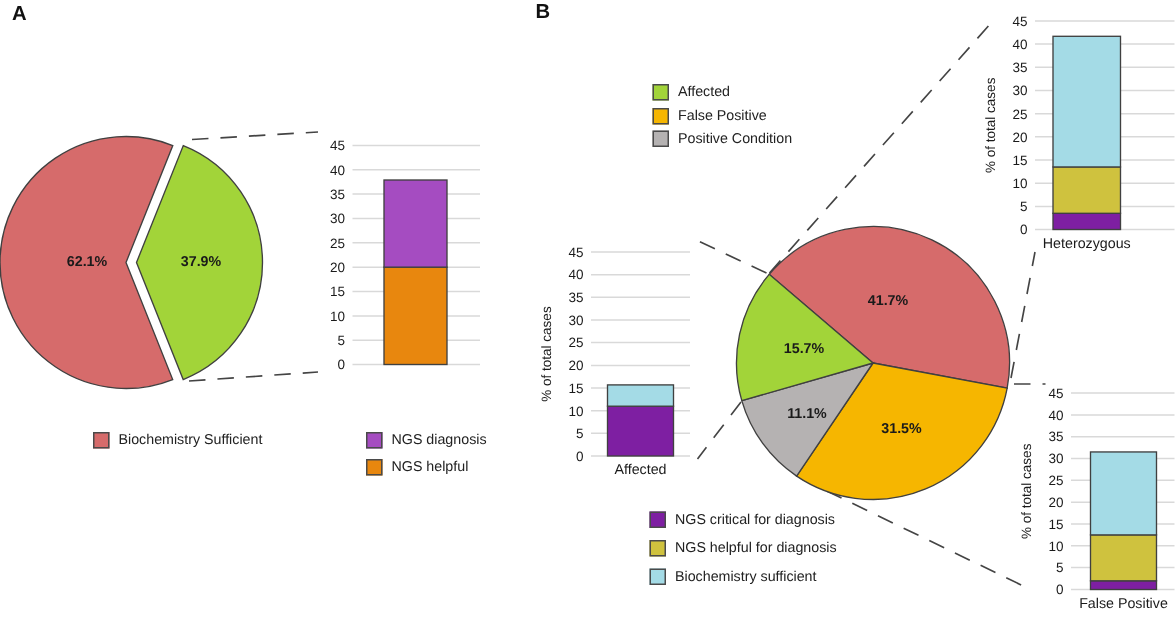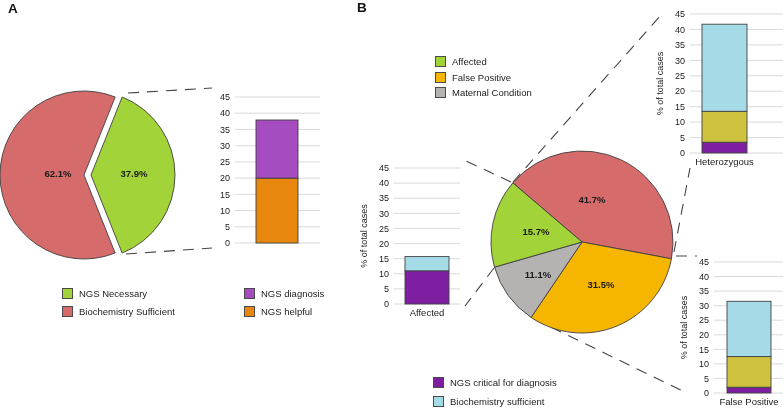--- a/index.html
+++ b/index.html
@@ -11,21 +11,21 @@
   #panel-a{left:8px;top:1px;}
   #panel-b{left:357px;top:0px;}
   svg.canvas{position:absolute;left:0;top:0;}
   .legend{position:absolute;}
   .legend-row{display:flex;align-items:center;}
   #legend-a-pie{left:62px;top:284px;}
   #legend-a-bar{left:244px;top:284px;}
   #legend-a-pie .legend-row,#legend-a-bar .legend-row{height:18px;}
   #legend-b-pie{left:435px;top:54px;}
   #legend-b-pie .legend-row{height:15.4px;}
-  #legend-b-bar{left:433px;top:337px;margin-top:36px;}
+  #legend-b-bar{left:433px;top:337px;}
   #legend-b-bar .legend-row{height:19px;}
   .swatch{width:9px;height:9px;border:1px solid #4a4a4a;margin-right:6px;flex:0 0 auto;}
   .legend-label{font-size:9.5px;color:#222;white-space:nowrap;}
 </style>
 </head>
 <body>
 
 <div class="figure">
   <svg class="canvas" id="chart-canvas" width="784" height="412" viewBox="0 0 784 412">
       <g>
@@ -158,24 +158,20 @@
         <text x="687" y="327.5" text-anchor="middle" font-size="9px" fill="#1a1a1a" transform="rotate(-90 687 327.5)">% of total cases</text>
         <text x="749" y="405" text-anchor="middle" font-size="9.5px" fill="#1a1a1a">False Positive</text>
       </g>
     </svg>
 
   <div class="panel-letter" id="panel-a">A</div>
   <div class="panel-letter" id="panel-b">B</div>
 
   <div class="legend" id="legend-a-pie">
       <div class="legend-row">
-        <span class="swatch" style="background: rgb(162, 212, 57);"></span>
-        <span class="legend-label">NGS Necessary</span>
-      </div>
-      <div class="legend-row">
         <span class="swatch" style="background: rgb(214, 107, 107);"></span>
         <span class="legend-label">Biochemistry Sufficient</span>
       </div>
     </div>
   <div class="legend" id="legend-a-bar">
       <div class="legend-row">
         <span class="swatch" style="background: rgb(165, 76, 193);"></span>
         <span class="legend-label">NGS diagnosis</span>
       </div>
       <div class="legend-row">
@@ -187,26 +183,30 @@
       <div class="legend-row">
         <span class="swatch" style="background: rgb(162, 212, 57);"></span>
         <span class="legend-label">Affected</span>
       </div>
       <div class="legend-row">
         <span class="swatch" style="background: rgb(246, 182, 0);"></span>
         <span class="legend-label">False Positive</span>
       </div>
       <div class="legend-row">
         <span class="swatch" style="background: rgb(181, 178, 178);"></span>
-        <span class="legend-label">Maternal Condition</span>
+        <span class="legend-label">Positive Condition</span>
       </div>
     </div>
   <div class="legend" id="legend-b-bar">
       <div class="legend-row">
         <span class="swatch" style="background: rgb(126, 31, 162);"></span>
         <span class="legend-label">NGS critical for diagnosis</span>
       </div>
       <div class="legend-row">
+        <span class="swatch" style="background: rgb(207, 194, 62);"></span>
+        <span class="legend-label">NGS helpful for diagnosis</span>
+      </div>
+      <div class="legend-row">
         <span class="swatch" style="background: rgb(164, 219, 230);"></span>
         <span class="legend-label">Biochemistry sufficient</span>
       </div>
     </div>
 </div>
 
 </body></html>

